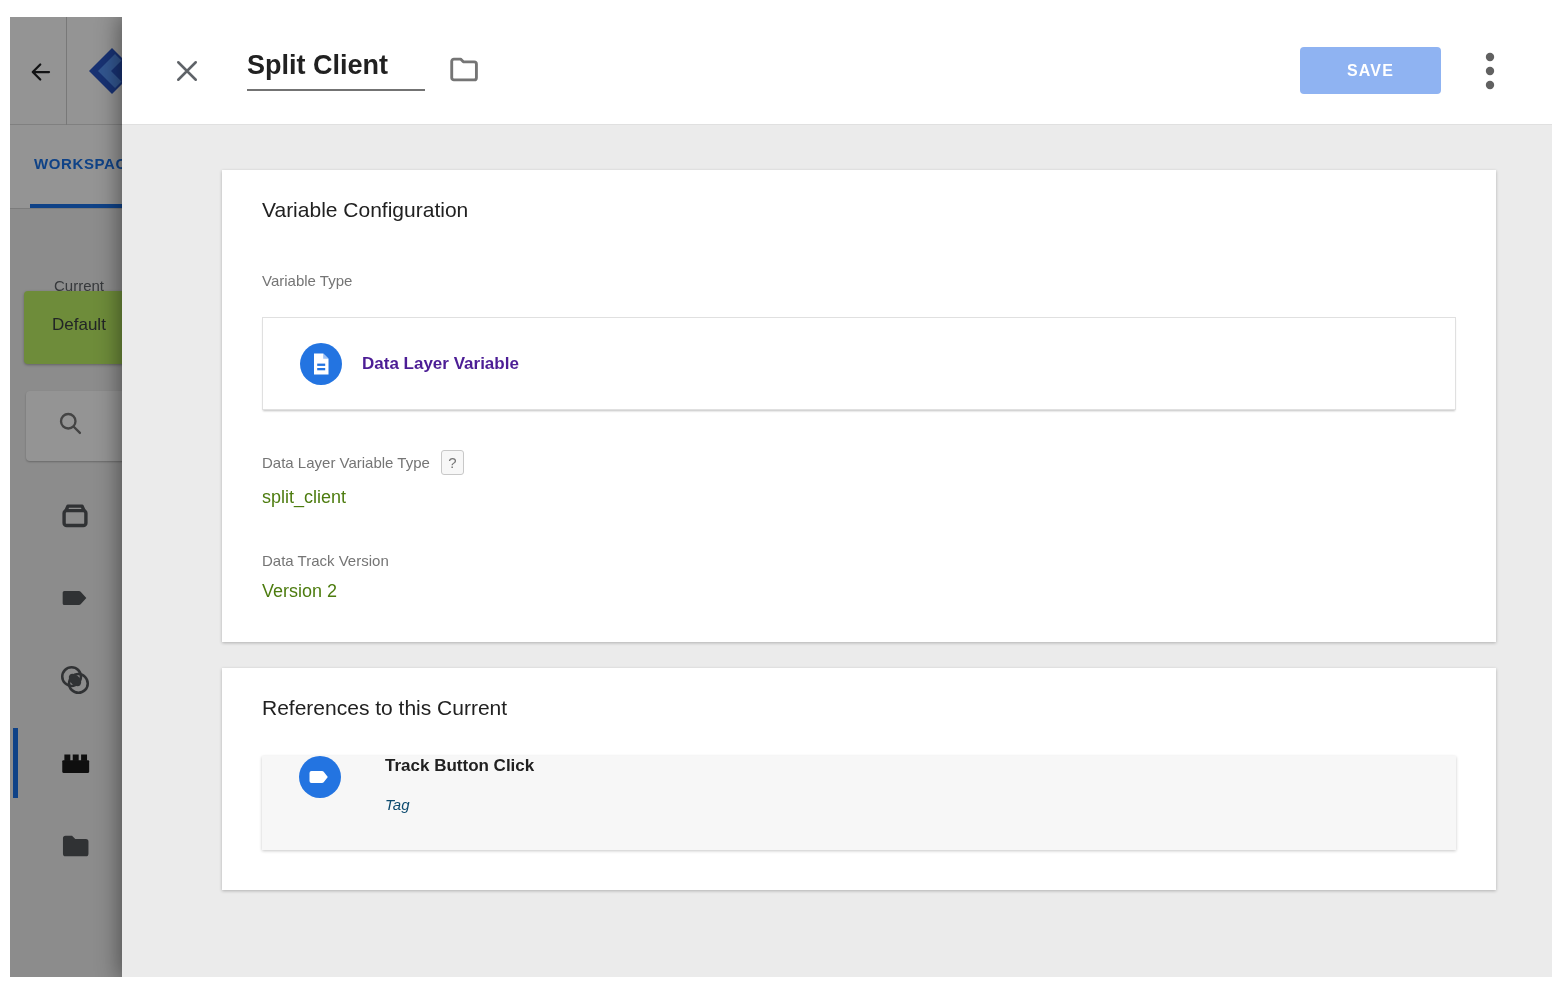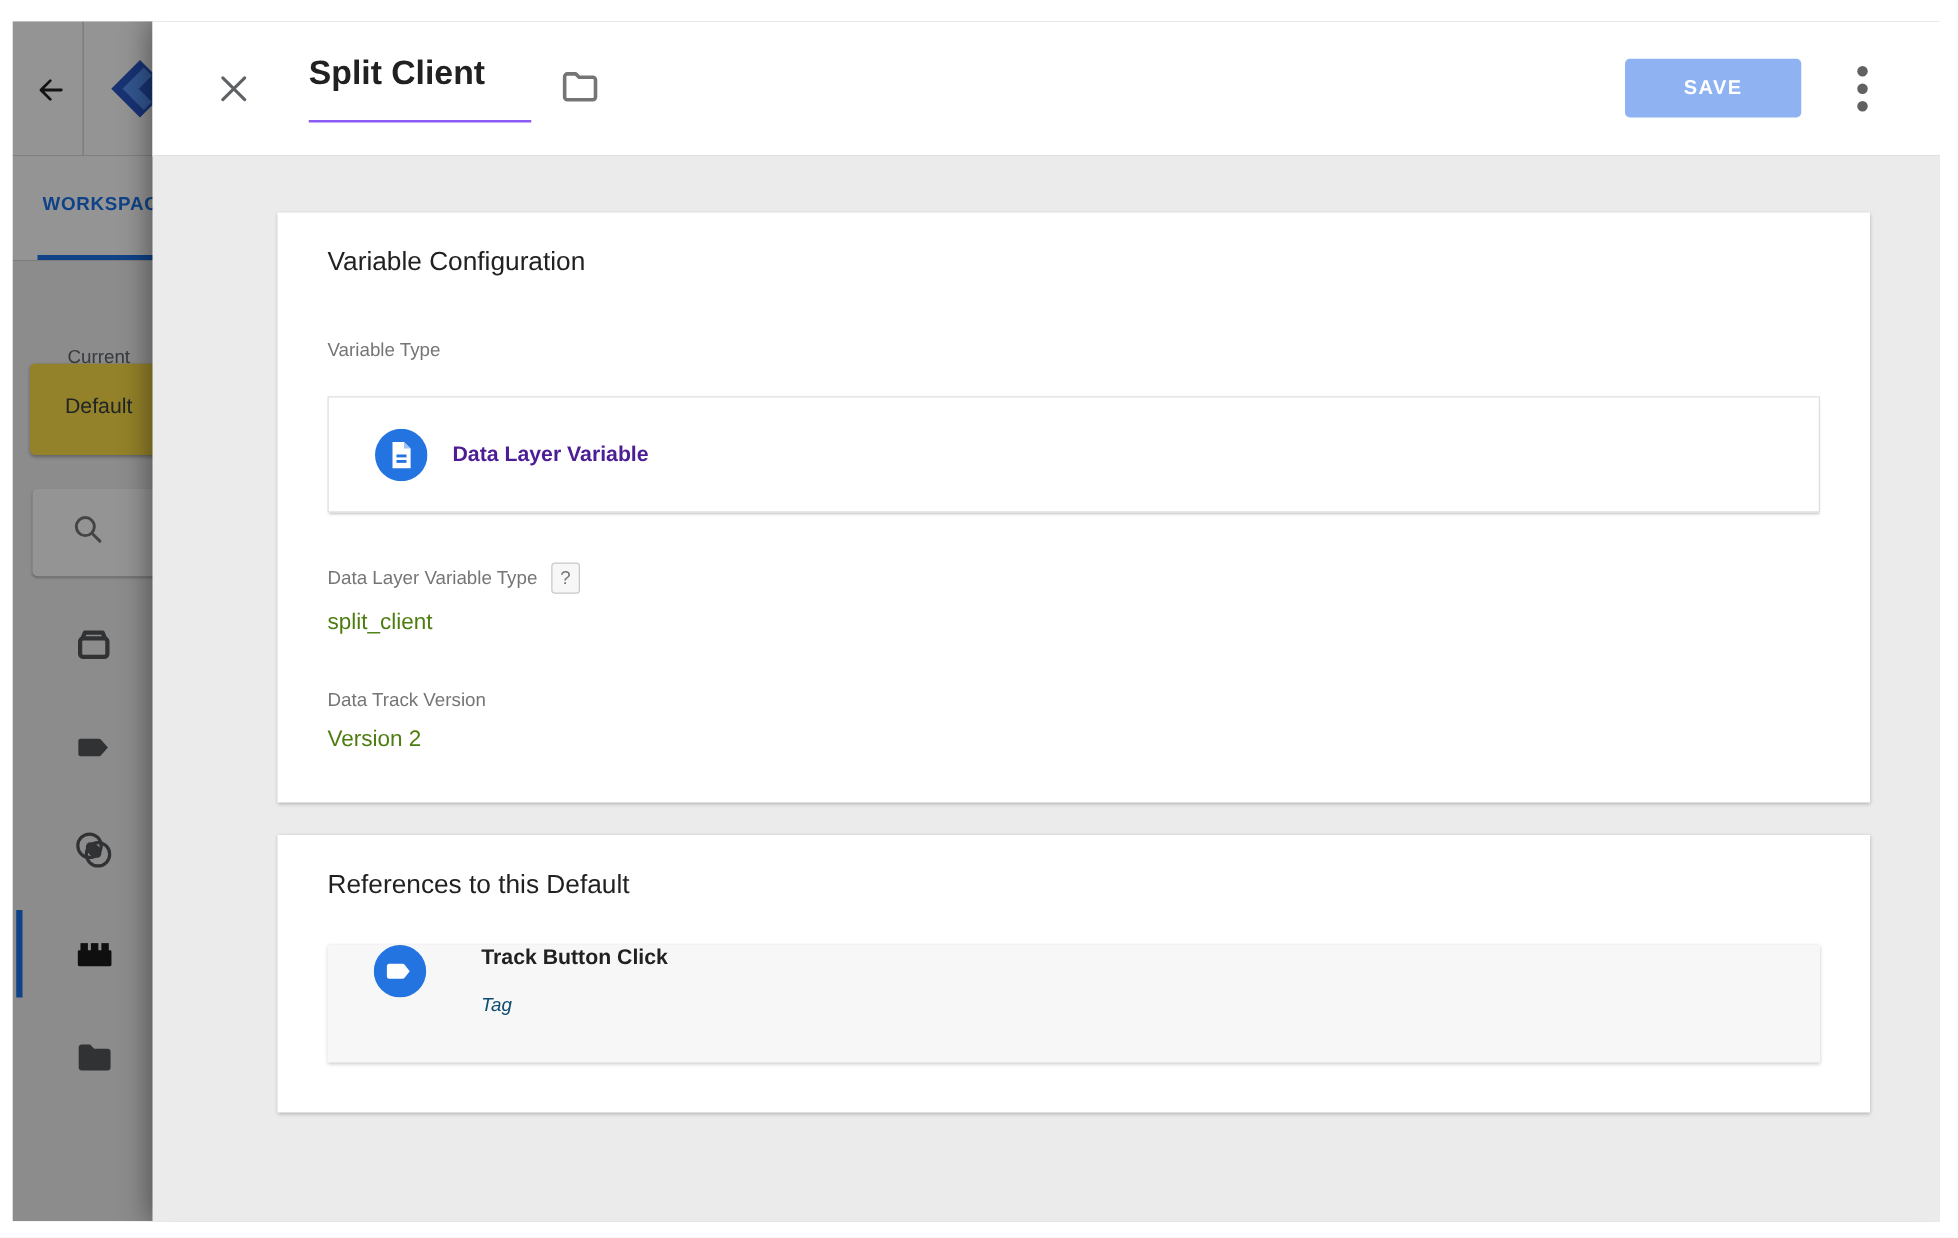--- a/index.html
+++ b/index.html
@@ -15,39 +15,39 @@
   .back-btn { position: absolute; left: 14px; top: 40px; width: 30px; height: 30px; cursor: pointer; }
   .topbar-divider { position: absolute; left: 56px; top: 0; width: 1px; height: 108px; background: #cfcfcf; }
   .gtm-logo { position: absolute; left: 78px; top: 30px; width: 48px; height: 48px; }
 
   .bg-tabbar { position: absolute; left: 0; top: 108px; right: 0; height: 84px; background: #ffffff; border-bottom: 1px solid #d6d6d6; }
   .tab-workspace { position: absolute; left: 24px; top: 30px; width: 160px; color: #1a73e8; font-size: 15px; font-weight: 700; letter-spacing: 0.6px; white-space: nowrap; overflow: hidden; }
   .tab-underline { position: absolute; left: 20px; bottom: 0; width: 150px; height: 4px; background: #1a73e8; }
 
   .bg-side { position: absolute; left: 0; top: 192px; right: 0; bottom: 0; background: #f1f1f1; }
   .current-label { position: absolute; left: 44px; top: 68px; font-size: 15px; color: #5f6368; white-space: nowrap; }
-  .ws-card { position: absolute; left: 14px; top: 82px; width: 140px; height: 73px; background: #fde047; border-radius: 4px; box-shadow: 0 1px 3px rgba(0,0,0,0.3); }
+  .ws-card { position: absolute; left: 14px; top: 82px; width: 140px; height: 73px; background: #bef264; border-radius: 4px; box-shadow: 0 1px 3px rgba(0,0,0,0.3); }
   .ws-card span { position: absolute; left: 28px; top: 24px; font-size: 17px; color: #3c4043; white-space: nowrap; }
   .search-card { position: absolute; left: 16px; top: 182px; width: 140px; height: 70px; background: #ffffff; border-radius: 4px; box-shadow: 0 1px 2px rgba(0,0,0,0.25); }
   .search-card svg { position: absolute; left: 30px; top: 18px; }
   .nav-item { position: absolute; left: 48px; width: 34px; height: 34px; }
   .nav-overview  { top: 290px; }
   .nav-tags      { top: 372px; }
   .nav-triggers  { top: 454px; }
   .nav-variables { top: 537px; }
   .nav-folders   { top: 620px; }
   .active-bar { position: absolute; left: 3px; top: 519px; width: 5px; height: 70px; background: #1a73e8; }
 
   .scrim { position: absolute; inset: 0; z-index: 2; background: rgba(0,0,0,0.42); }
 
   
   .panel { position: absolute; left: 112px; top: 0; width: 1430px; height: 960px; z-index: 3; background: #ebebeb; box-shadow: 0 0 22px 2px rgba(0,0,0,0.45); }
   .panel-header { height: 108px; background: #ffffff; border-bottom: 1px solid #e0e0e0; display: flex; align-items: center; padding: 0 55px 0 50px; }
   .close-btn { width: 30px; height: 30px; cursor: pointer; flex: 0 0 auto; }
-  .title-field { margin-left: 45px; min-width: 178px; font-size: 27px; font-weight: 700; color: #212121; padding-bottom: 23px; border-bottom: 2px solid #8b5cf6; line-height: 30px; }
+  .title-field { margin-left: 45px; min-width: 178px; font-size: 27px; font-weight: 700; color: #212121; padding-bottom: 9px; border-bottom: 2px solid #737373; line-height: 30px; }
   .folder-btn { margin-left: 22px; width: 36px; height: 32px; cursor: pointer; }
   .header-spacer { flex: 1 1 auto; }
   .save-btn { width: 141px; height: 47px; border: none; border-radius: 4px; background: #8fb3f2; color: #ffffff; font-family: "Liberation Sans", sans-serif; font-size: 16px; font-weight: 600; letter-spacing: 1.2px; cursor: pointer; }
   .more-btn { margin-left: 42px; width: 14px; height: 42px; cursor: pointer; }
 
   .panel-body { padding: 45px 56px 0 100px; }
   .card { background: #ffffff; box-shadow: 0 1px 3px rgba(0,0,0,0.25); padding: 28px 40px 40px 40px; }
   .card + .card { margin-top: 26px; }
   .card-title { font-size: 21px; font-weight: 400; color: #212121; }
 
@@ -185,21 +185,21 @@
           <div class="field-label">Data Layer Variable Type</div>
           <div class="help-box">?</div>
         </div>
         <div class="field-value">split_client</div>
 
         <div class="field-label vc-version-label">Data Track Version</div>
         <div class="field-value">Version 2</div>
       </div>
 
       <div class="card">
-        <div class="card-title">References to this Default</div>
+        <div class="card-title">References to this Current</div>
 
         <div class="ref-row">
           <svg class="circle-icon" viewBox="0 0 42 42">
             <circle cx="21" cy="21" r="21" fill="#2374e1"></circle>
             <path d="M12.5 15 H23 a2.2 2.2 0 0 1 1.7 0.8 L28.8 21 l-4.1 5.2 A2.2 2.2 0 0 1 23 27 H12.5 a2 2 0 0 1 -2 -2 V17 a2 2 0 0 1 2 -2 Z" fill="#ffffff"></path>
           </svg>
           <div class="ref-text">
             <div class="ref-name">Track Button Click</div>
             <div class="ref-type">Tag</div>
           </div>

